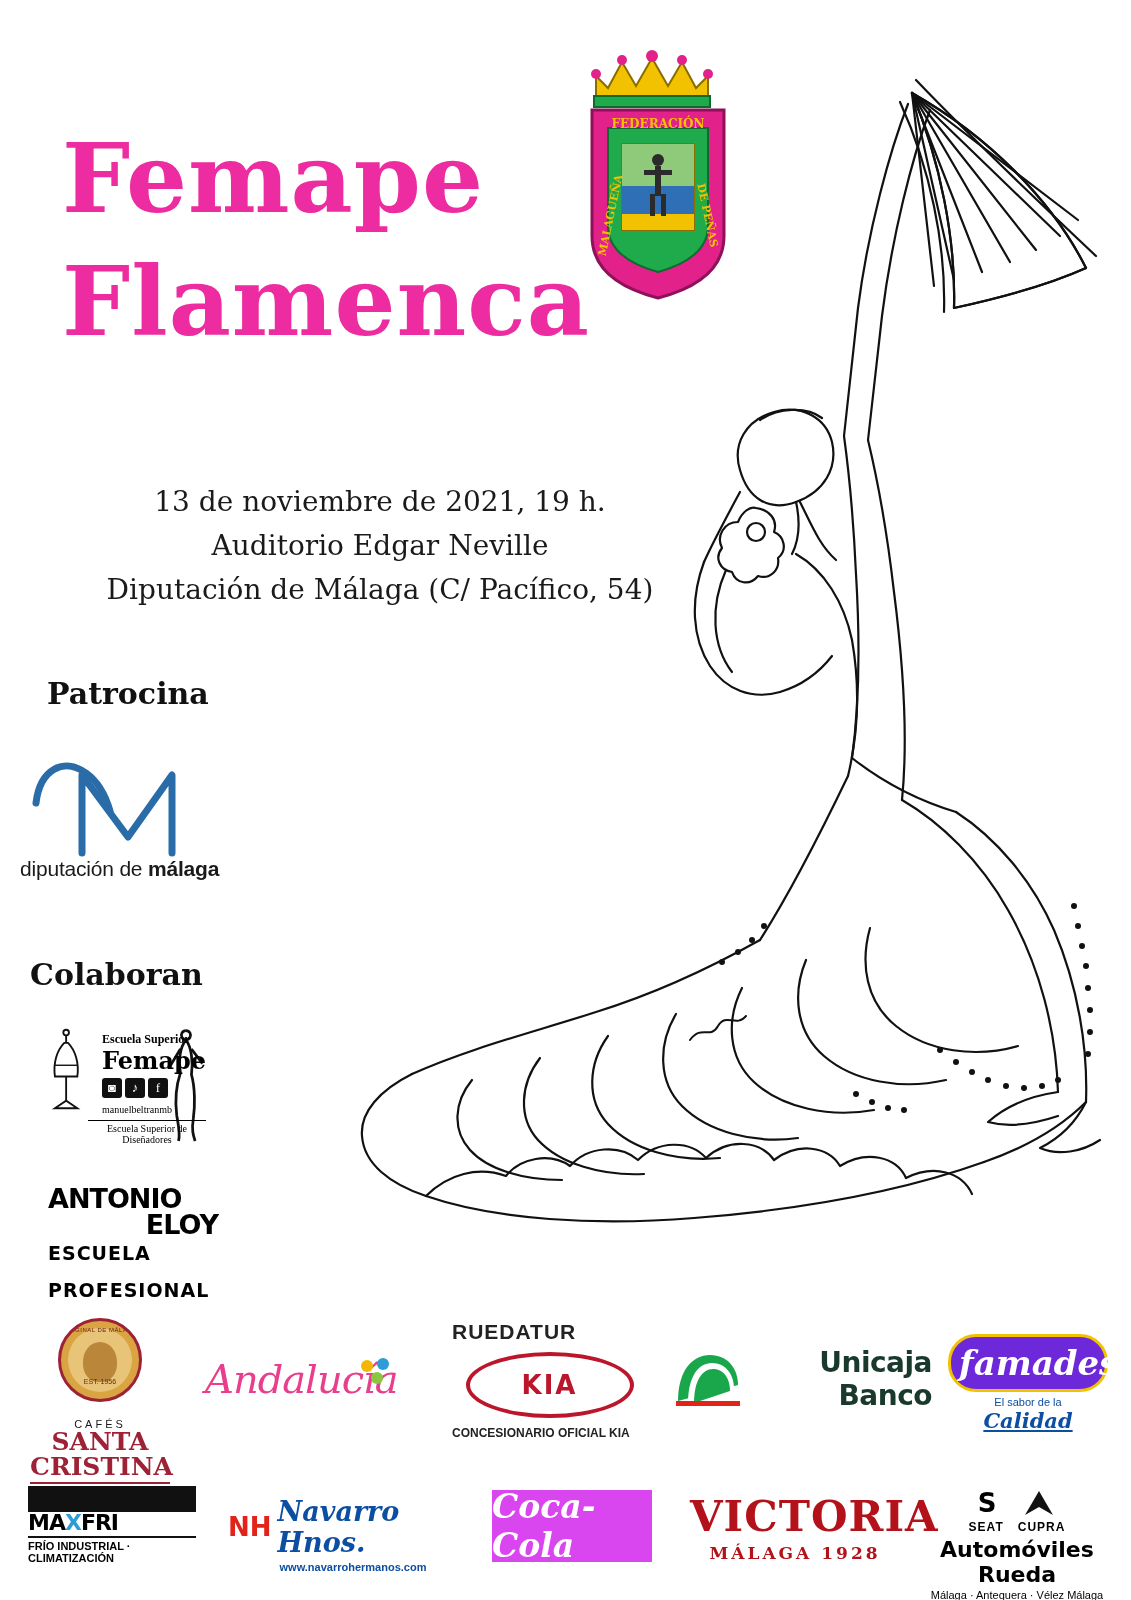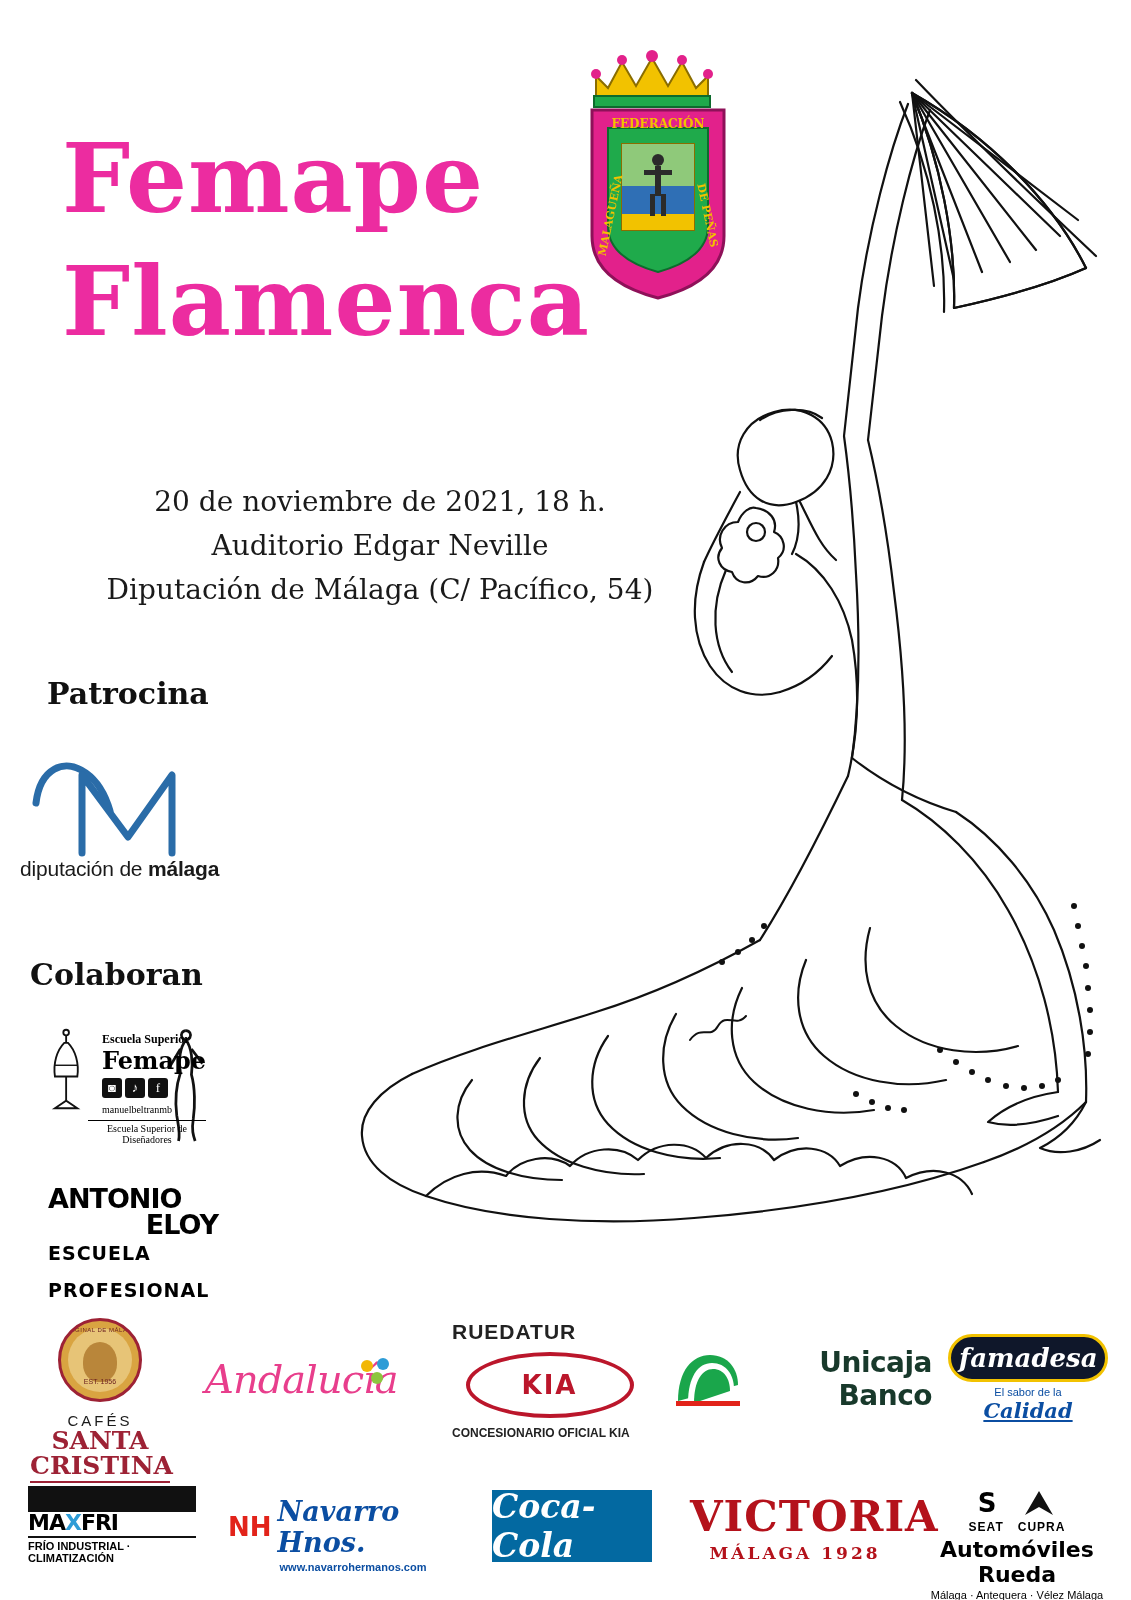--- a/index.html
+++ b/index.html
@@ -123,21 +123,21 @@
   .row1 { position:absolute; left:0; top:1318px; width:1131px; height:130px; }
   .logo-santacristina { position:absolute; left:30px; top:0; width:140px; text-align:center; }
   .sc-circle {
     width:78px;height:78px;border-radius:50%;background:#d9a441;border:3px solid #9d2235;
     margin:0 auto;position:relative;overflow:hidden;
   }
   .sc-circle .inner { position:absolute; inset:7px; border-radius:50%; background:#e7c477; }
   .sc-circle .fig { position:absolute; left:50%; top:52%; transform:translate(-50%,-50%); width:34px;height:40px;border-radius:50% 50% 45% 45%; background:#b9863a;}
   .sc-top { position:absolute; left:0; right:0; top:6px; font-size:6px; color:#6b2020; letter-spacing:0.5px;}
   .sc-est { position:absolute; left:0; right:0; bottom:14px; font-size:7px; color:#6b2020; }
-  .sc-cafes { font-size:15px; letter-spacing:3px; margin-top:10px; color:#1a1a1a; }
+  .sc-cafes { font-size:11px; letter-spacing:3px; margin-top:16px; color:#1a1a1a; }
   .sc-name { font-family:"DejaVu Serif",serif; font-weight:bold; font-size:25px; color:#9d2235; line-height:0.98;}
   .sc-slogan { font-size:9px; color:#9d2235; border-top:2px solid #9d2235; margin-top:3px; padding-top:2px;}
 
   .logo-andalucia { position:absolute; left:205px; top:38px; width:200px; }
   .and-word { font-family:"DejaVu Serif",serif; font-style:italic; font-size:40px; color:#e83e8c; letter-spacing:-1px;}
   .and-dots { position:absolute; right:6px; top:2px; }
 
   .logo-kia { position:absolute; left:452px; top:2px; width:195px; text-align:left; }
   .kia-ruedatur { font-weight:bold; font-size:21px; letter-spacing:1px; color:#222; }
   .kia-oval {
@@ -146,41 +146,41 @@
   }
   .kia-text { font-family:"DejaVu Sans",sans-serif; font-weight:bold; font-size:26px; color:#bb162b; letter-spacing:2px;}
   .kia-sub { font-size:12px; font-weight:bold; margin-top:8px; color:#222;}
 
   .logo-unicaja { position:absolute; left:672px; top:28px; width:260px; display:flex; align-items:center; gap:8px;text-align:right;}
   .uni-mark { width:70px; height:56px; position:relative; }
   .uni-text { font-family:"DejaVu Sans",sans-serif; font-weight:bold; font-size:28px; color:#18392b; letter-spacing:-0.5px;}
 
   .logo-famadesa { position:absolute; left:948px; top:16px; width:160px; text-align:center;}
   .fam-pill {
-    background:#0f172a; color:#fff; border-radius:28px; padding:6px 8px;
-    font-family:"DejaVu Serif",serif; font-style:italic; font-weight:bold; font-size:26px;
+    background:#6d28d9; color:#fff; border-radius:28px; padding:6px 8px;
+    font-family:"DejaVu Serif",serif; font-style:italic; font-weight:bold; font-size:34px;
     border:3px solid #f2c200;
   }
   .fam-s1 { font-size:11px; color:#0b4ea2; margin-top:4px;}
   .fam-s2 { font-family:"DejaVu Serif",serif; font-style:italic; font-weight:bold; font-size:21px; color:#0b4ea2;text-decoration:underline;}
 
   
   .row2 { position:absolute; left:0; top:1478px; width:1131px; height:110px;}
   .logo-maxfri { position:absolute; left:28px; top:8px; width:168px;}
   .mx-bar { background:#111; height:26px; }
   .mx-name { font-family:"DejaVu Sans",sans-serif; font-weight:bold; font-size:22px; letter-spacing:-1px; line-height:1; }
   .mx-name .x { color:#2e9cd6; }
   .mx-sub { font-size:11px; font-weight:bold; border-top:2px solid #111; margin-top:2px; padding-top:2px;}
 
   .logo-navarro { position:absolute; left:228px; top:18px; width:250px;}
   .nv-title { font-family:"DejaVu Serif",serif; font-weight:bold; font-style:italic; font-size:27px; color:#0b4ea2;}
   .nv-url { font-size:11px; color:#0b4ea2; font-weight:bold; margin-top:3px; text-align:center;}
   .nv-mark { display:inline-block; font-family:"DejaVu Sans",sans-serif; font-weight:bold; font-size:26px; color:#e2231a; margin-right:6px;}
 
-  .logo-coca { position:absolute; left:492px; top:12px; width:160px; height:72px; background:#0369a1; display:flex; align-items:center; justify-content:center;}
+  .logo-coca { position:absolute; left:492px; top:12px; width:160px; height:72px; background:#d946ef; display:flex; align-items:center; justify-content:center;}
   .coca-text { color:#fff; font-family:"DejaVu Serif",serif; font-style:italic; font-weight:bold; font-size:33px;}
 
   .logo-victoria { position:absolute; left:690px; top:14px; width:210px; text-align:center;}
   .vic-name { font-family:"DejaVu Serif",serif; font-weight:bold; font-size:42px; color:#b4121b; letter-spacing:1px;}
   .vic-sub { font-family:"DejaVu Serif",serif; font-weight:bold; font-size:17px; color:#b4121b; letter-spacing:3px; margin-top:2px;}
 
   .logo-rueda { position:absolute; left:912px; top:8px; width:210px; text-align:center;}
   .rd-marks { display:flex; align-items:center; justify-content:center; gap:26px; height:34px;}
   .rd-seat { font-family:"DejaVu Sans",sans-serif; font-weight:bold; font-size:26px;}
   .rd-labels { display:flex; justify-content:center; gap:14px; font-size:12px; font-weight:bold; letter-spacing:1px;}
@@ -330,21 +330,21 @@
         <circle cx="512" cy="900" r="3"></circle>
       <circle cx="498" cy="912" r="3"></circle>
         <circle cx="482" cy="922" r="3"></circle>
     </g>
 
     <path d="M450 1000 C462 984 470 1000 478 986 C486 972 496 988 506 976" stroke-width="2"></path>
   </svg>
 </div>
 
 <div class="event-info">
-  <div>20 de noviembre de 2021, 18 h.</div>
+  <div>13 de noviembre de 2021, 19 h.</div>
   <div>Auditorio Edgar Neville</div>
   <div>Diputación de Málaga (C/ Pacífico, 54)</div>
 </div>
 
 <div class="sec-heading" id="patrocina-heading">Patrocina</div>
 
 <div class="diputacion">
   <div class="dip-m">
     <svg viewBox="0 0 230 112" width="230" height="112">
       <path d="M16 58 C20 24 44 12 66 28 C80 38 86 52 90 66" fill="none" stroke="#2a6ca8" stroke-width="7" stroke-linecap="round"></path>

